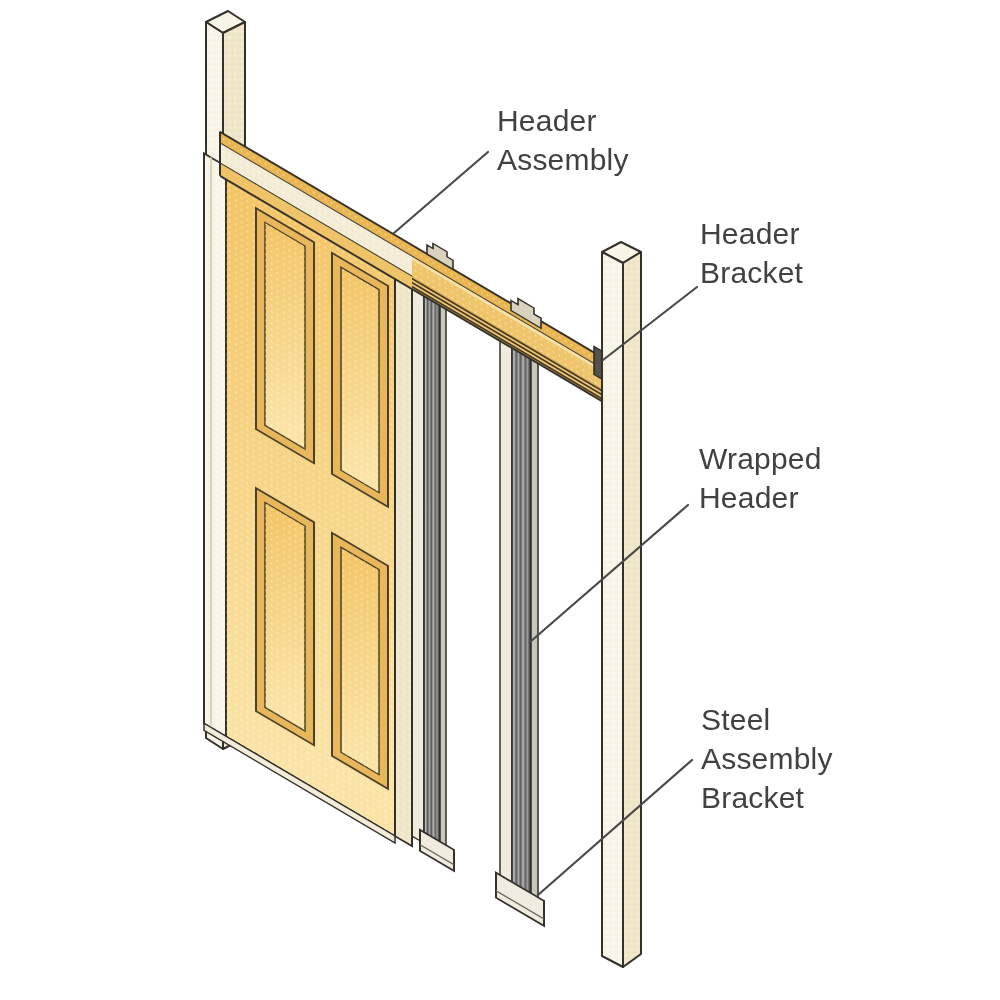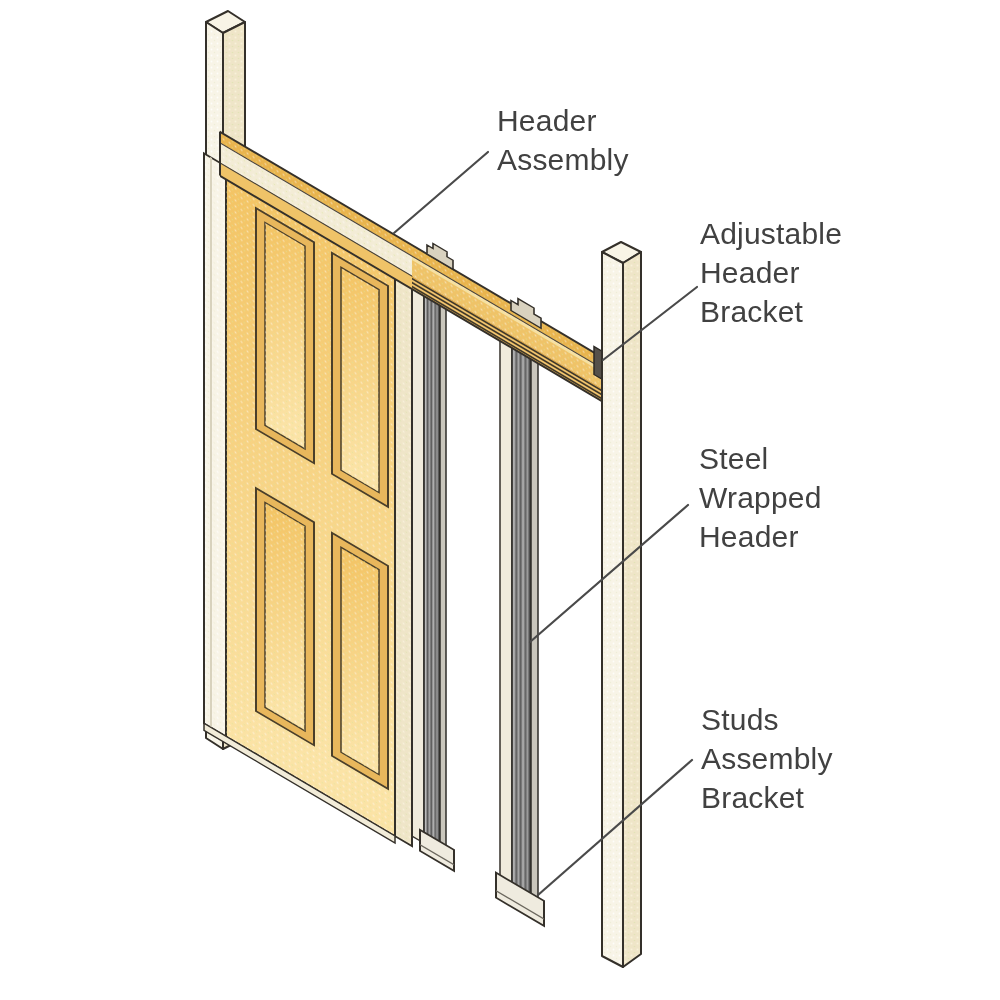--- a/index.html
+++ b/index.html
@@ -150,30 +150,28 @@
       <line x1="692" y1="760" x2="538" y2="895" stroke="#4A4A4A"></line>
     </g>
   </svg>
 
   <div class="label" style="left:497px;top:101px;">
     <div>Header</div>
     <div>Assembly</div>
   </div>
 
   <div class="label" style="left:700px;top:214px;">
-    <div>Adjustable</div>
     <div>Header</div>
     <div>Bracket</div>
   </div>
 
   <div class="label" style="left:699px;top:439px;">
-    <div>Steel</div>
     <div>Wrapped</div>
     <div>Header</div>
   </div>
 
   <div class="label" style="left:701px;top:700px;">
-    <div>Studs</div>
+    <div>Steel</div>
     <div>Assembly</div>
     <div>Bracket</div>
   </div>
 
 </div>
 
 </body></html>

